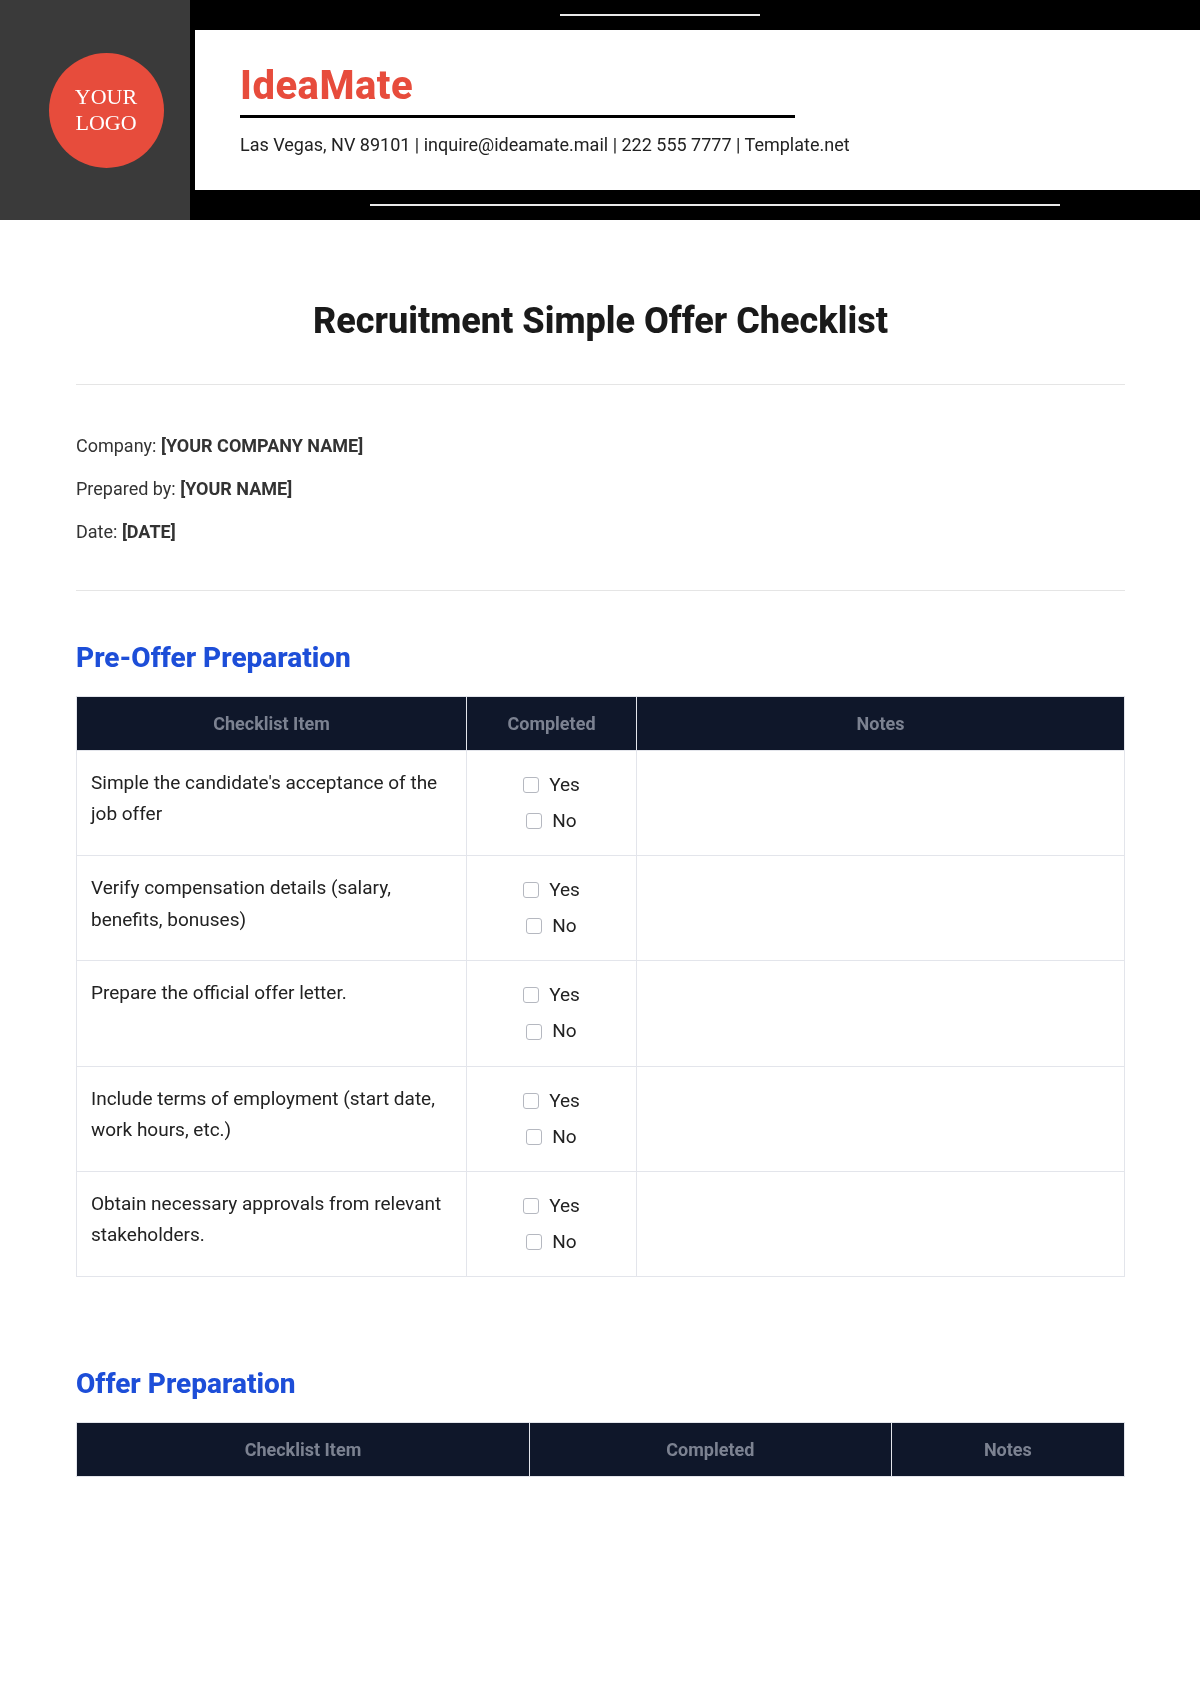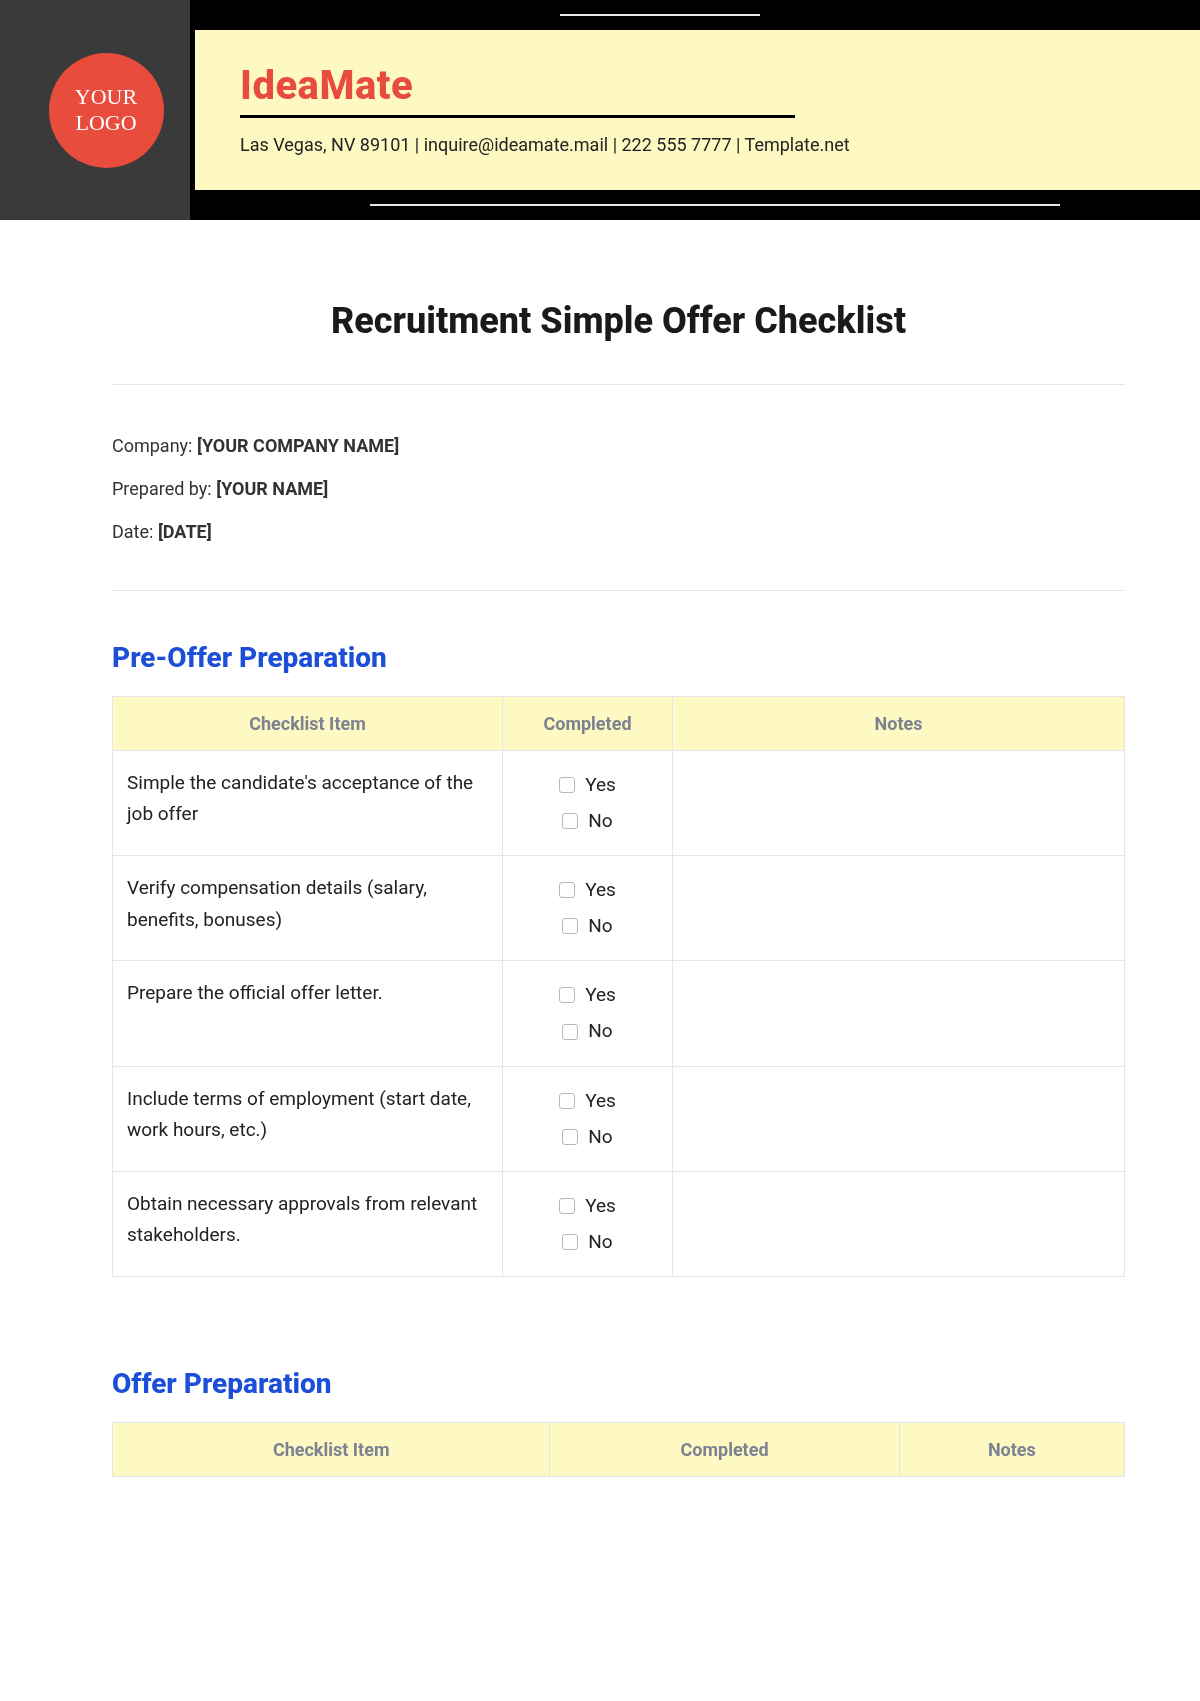--- a/index.html
+++ b/index.html
@@ -40,21 +40,21 @@
     font-size: 22px;
     line-height: 1.2;
     text-align: center;
   }
   .header-content-wrap {
     position: absolute;
     left: 195px;
     top: 30px;
     right: 0;
     height: 160px;
-    background: #fef9c3;
+    background: #ffffff;
     padding: 32px 45px 8px 45px;
   }
   .brand-name {
     color: #e74c3c;
     font-size: 40px;
     font-weight: 800;
     letter-spacing: 0.5px;
   }
   .brand-rule {
     border: none;
@@ -76,21 +76,21 @@
   }
   .bottom-thin-rule {
     position: absolute;
     bottom: 14px;
     left: 370px;
     right: 140px;
     height: 2px;
     background: #e8e8e8;
   }
   .page-body {
-    padding: 80px 75px 40px 112px;
+    padding: 80px 75px 40px 76px;
   }
   .doc-title {
     text-align: center;
     font-size: 36px;
     font-weight: 800;
     color: #1a1a1a;
     margin-bottom: 42px;
   }
   .soft-rule {
     border: none;
@@ -112,21 +112,21 @@
     font-weight: 800;
     color: #1d4ed8;
     margin: 30px 0 22px 0;
   }
   table.checklist {
     width: 100%;
     border-collapse: collapse;
     font-size: 19px;
   }
   table.checklist th {
-    background: #fef9c3;
+    background: #0f172a;
     color: #7c8291;
     font-weight: 700;
     font-size: 18px;
     padding: 16px 12px;
     border: 1px solid #e3e5eb;
     text-align: center;
   }
   table.checklist td {
     border: 1px solid #e3e5eb;
     padding: 16px 14px;

